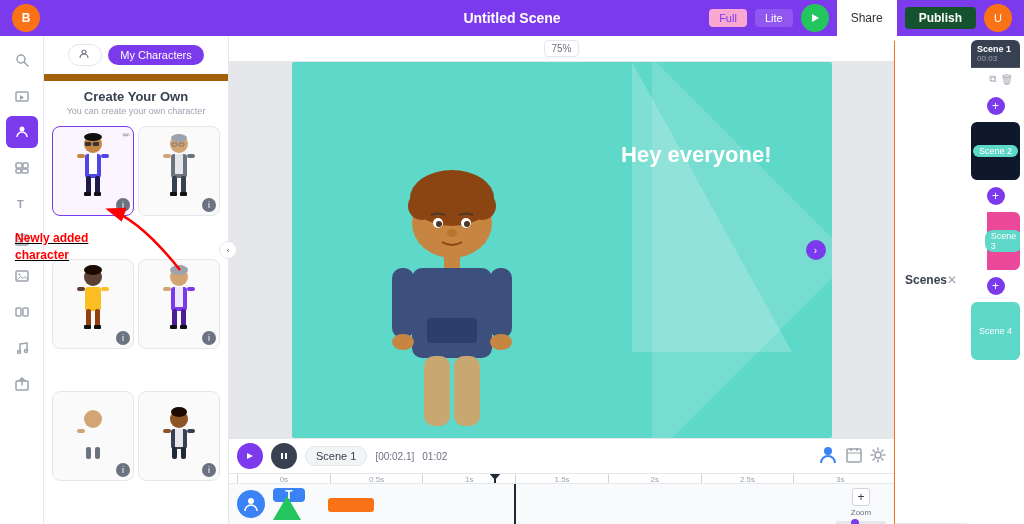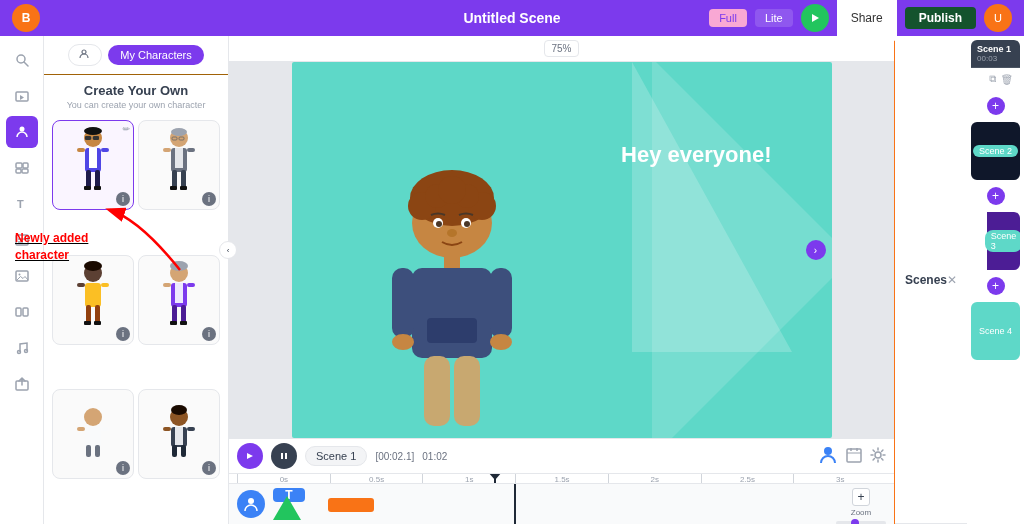--- a/index.html
+++ b/index.html
@@ -58,21 +58,21 @@
       display: flex;
       flex-direction: column;
       overflow: hidden;
     }
     .char-panel-header {
       display: flex;
       align-items: center;
       justify-content: center;
       padding: 8px;
       gap: 6px;
-      border-bottom: 1px solid #a16207;
+      border-bottom: 7px solid #a16207;
     }
     .char-tab {
       background: #7c3aed;
       color: white;
       border: none;
       border-radius: 16px;
       padding: 4px 12px;
       font-size: 11px;
       cursor: pointer;
       display: flex; align-items: center; gap: 4px;
@@ -718,21 +718,21 @@
       <div class="scene-item">
         <div class="scene-thumb" style="background:#0f172a;">
           <span class="scene-num">Scene 2</span>
         </div>
       </div>
       <div class="scene-between-btn">
         <button class="scene-plus-small">+</button>
       </div>
 
       <div class="scene-item">
-        <div class="scene-thumb" style="background:#4c1d95;margin-left:16px;">
+        <div class="scene-thumb" style="background:#ec4899;margin-left:16px;">
           <span class="scene-num">Scene 3</span>
         </div>
       </div>
       <div class="scene-between-btn">
         <button class="scene-plus-small">+</button>
       </div>
 
       <div class="scene-item">
         <div class="scene-thumb" style="background:#5ed8c8;">
           <span class="scene-num">Scene 4</span>

